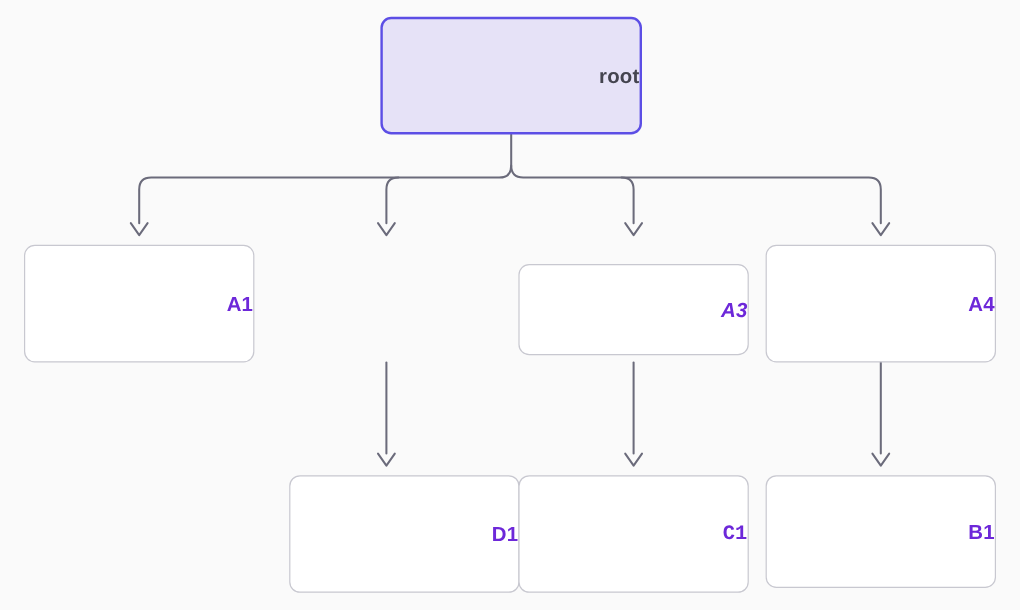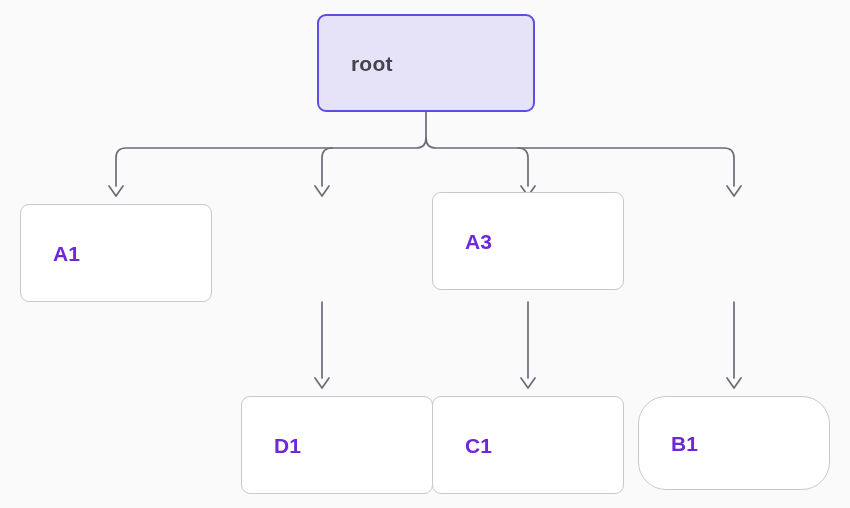--- a/index.html
+++ b/index.html
@@ -25,23 +25,23 @@
     top: 0;
     width: 850px;
     height: 508px;
     pointer-events: none;
   }
   .node {
     position: absolute;
     box-sizing: border-box;
     display: flex;
     align-items: center;
-    justify-content: flex-start;
+    justify-content: flex-end;
     border-radius: 9px;
-    font-size: 21px;
+    font-size: 17px;
     font-weight: bold;
     letter-spacing: 0.2px;
     padding-left: 32px;
   }
   .node-root {
     background: #e6e2f7;
     border: 2px solid #5c4ee5;
     color: #44444f;
   }
   .node-plain {
@@ -88,30 +88,33 @@
 
   <div class="node node-root" style="left:317px; top:14px; width:218px; height:98px;">
     <span class="node-label">root</span>
   </div>
 
   <div class="node node-plain" style="left:20px; top:204px; width:192px; height:98px;">
     <span class="node-label">A1</span>
   </div>
 
 
-  <div class="node node-plain" style="left:432px; top:192px; width:192px; height:98px;">
+  <div class="node node-plain" style="left:432px; top:220px; width:192px; height:76px;font-style:italic;">
     <span class="node-label">A3</span>
   </div>
 
+  <div class="node node-plain" style="left:638px; top:204px; width:192px; height:98px;">
+    <span class="node-label">A4</span>
+  </div>
 
   <div class="node node-plain" style="left:226px; top:396px; width:192px; height:98px;margin-left:15px;">
     <span class="node-label">D1</span>
   </div>
 
-  <div class="node node-plain" style="left:432px; top:396px; width:192px; height:98px;">
+  <div class="node node-plain" style="left:432px; top:396px; width:192px; height:98px;font-family:Liberation Mono, monospace;">
     <span class="node-label">C1</span>
   </div>
 
-  <div class="node node-plain" style="left:638px; top:396px; width:192px; height:94px;border-radius:28px;">
+  <div class="node node-plain" style="left:638px; top:396px; width:192px; height:94px;">
     <span class="node-label">B1</span>
   </div>
 
 </div>
 
 </body></html>

